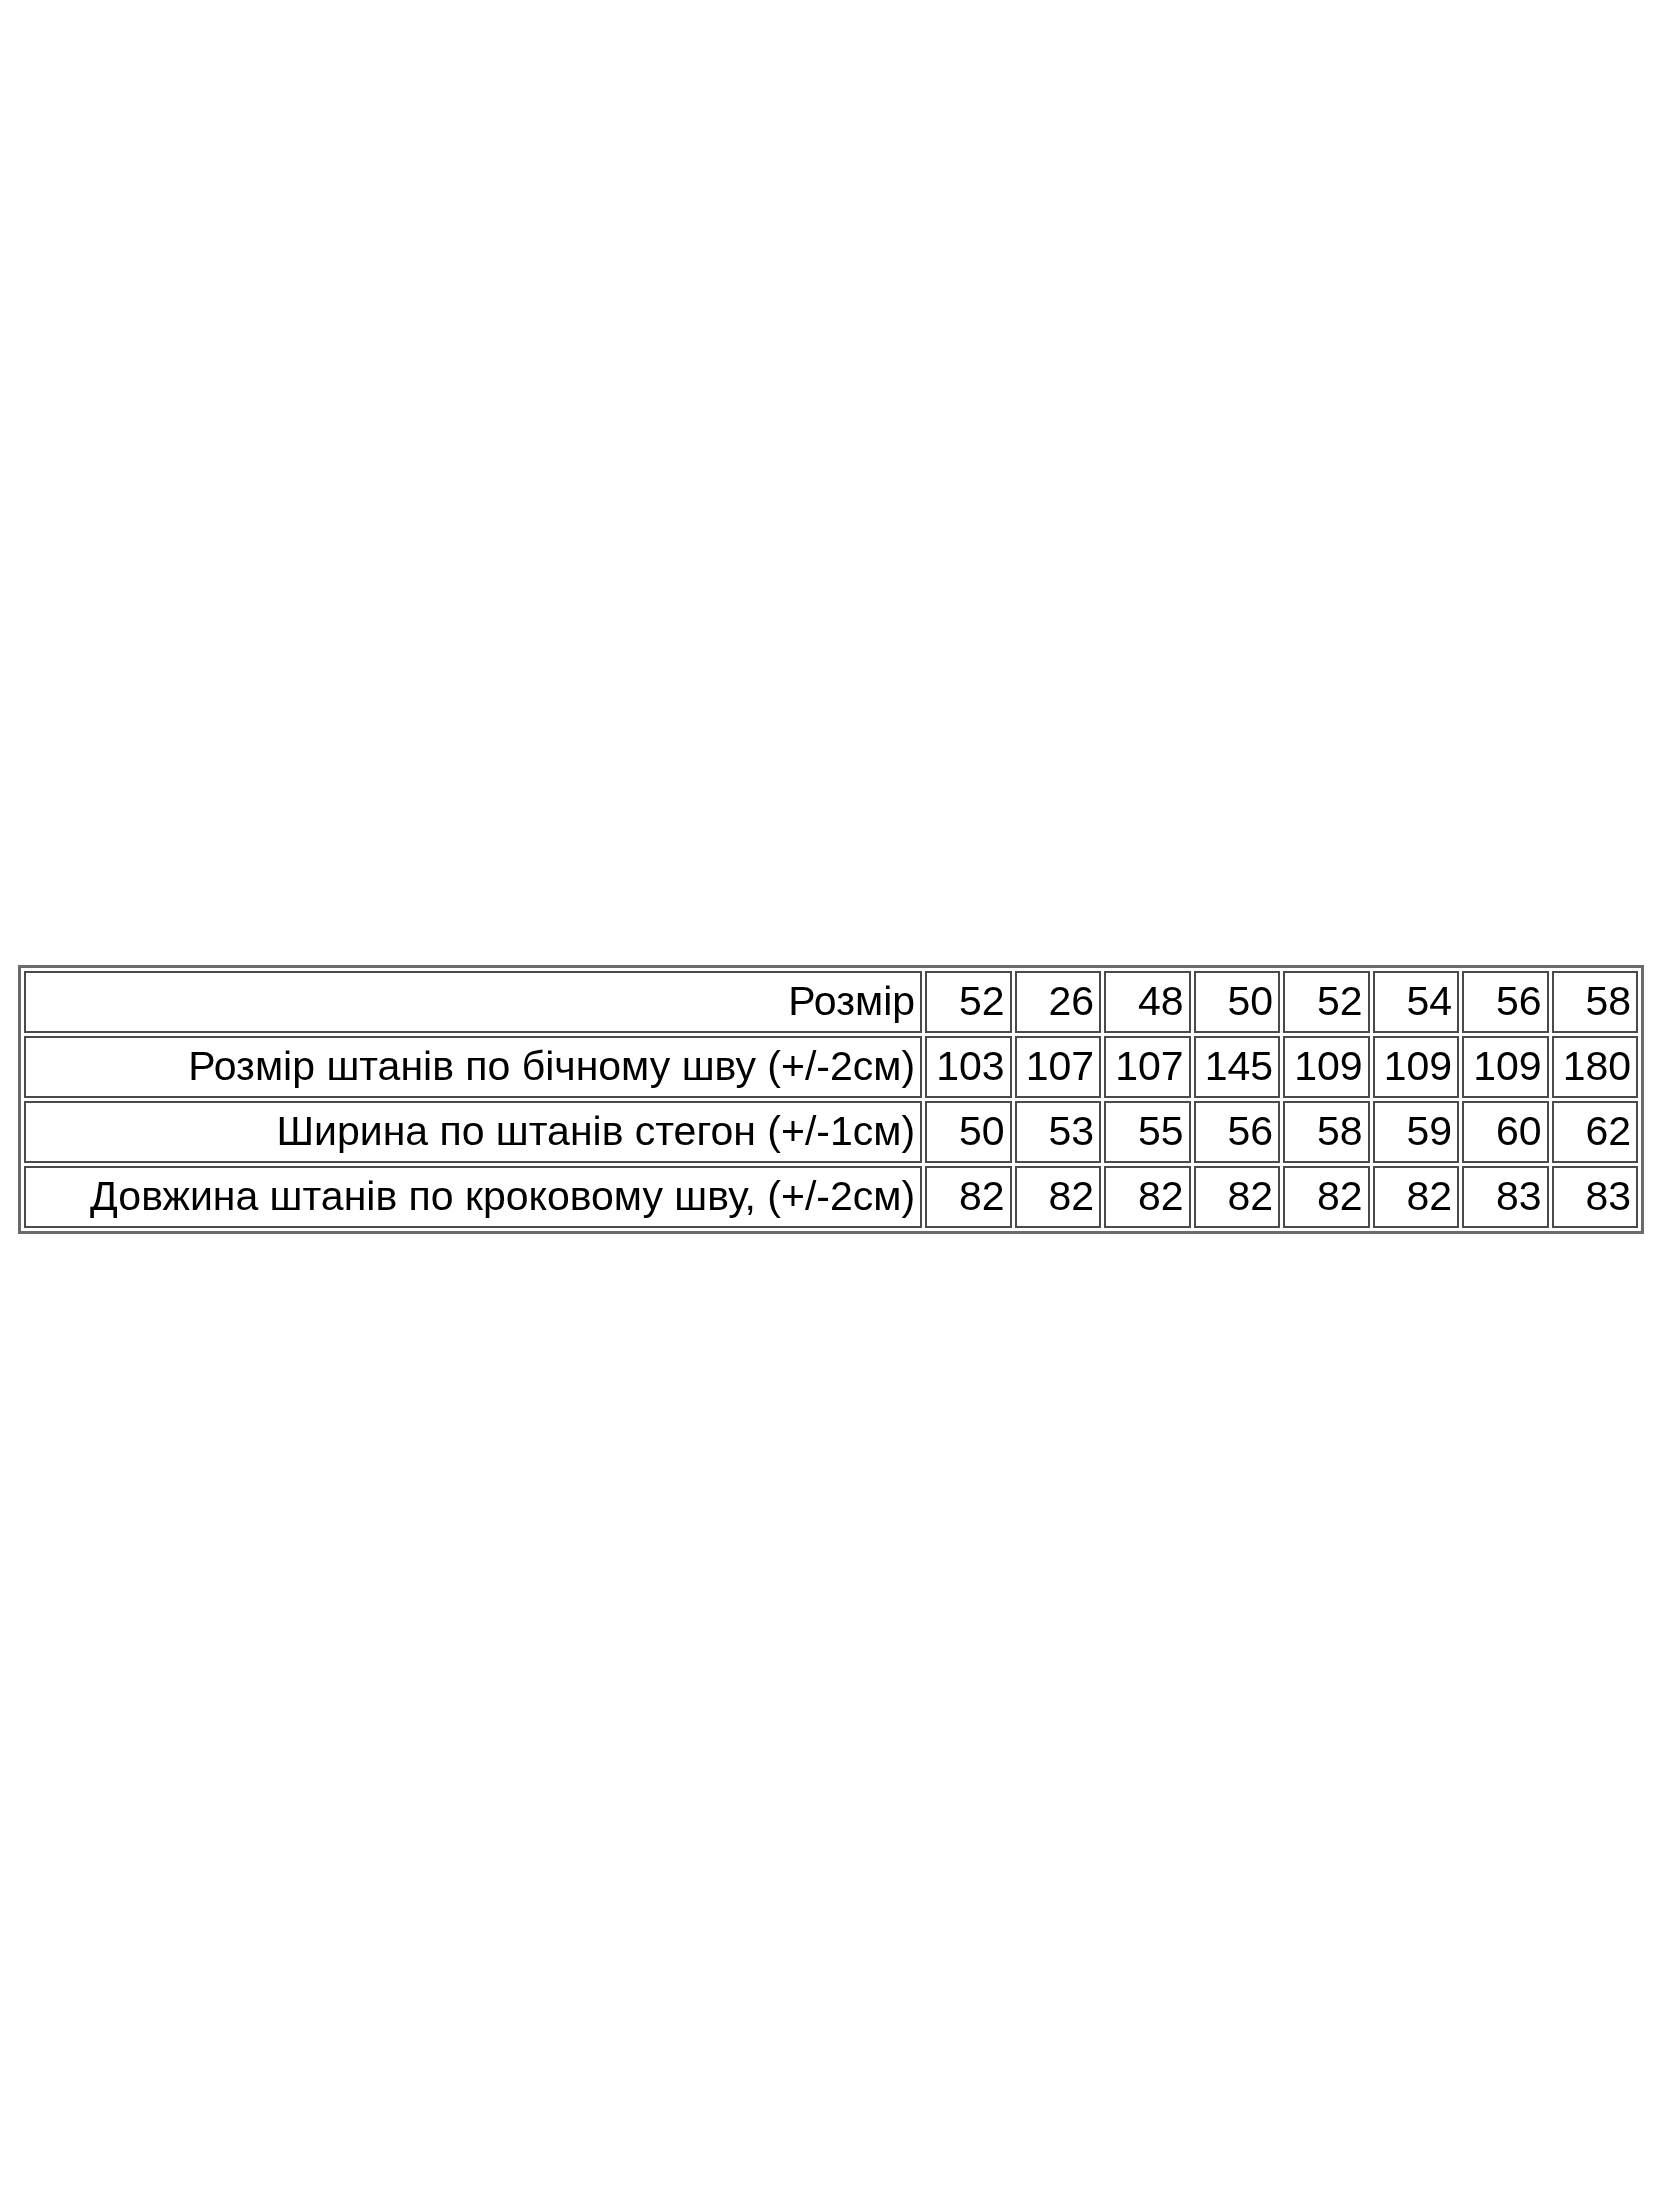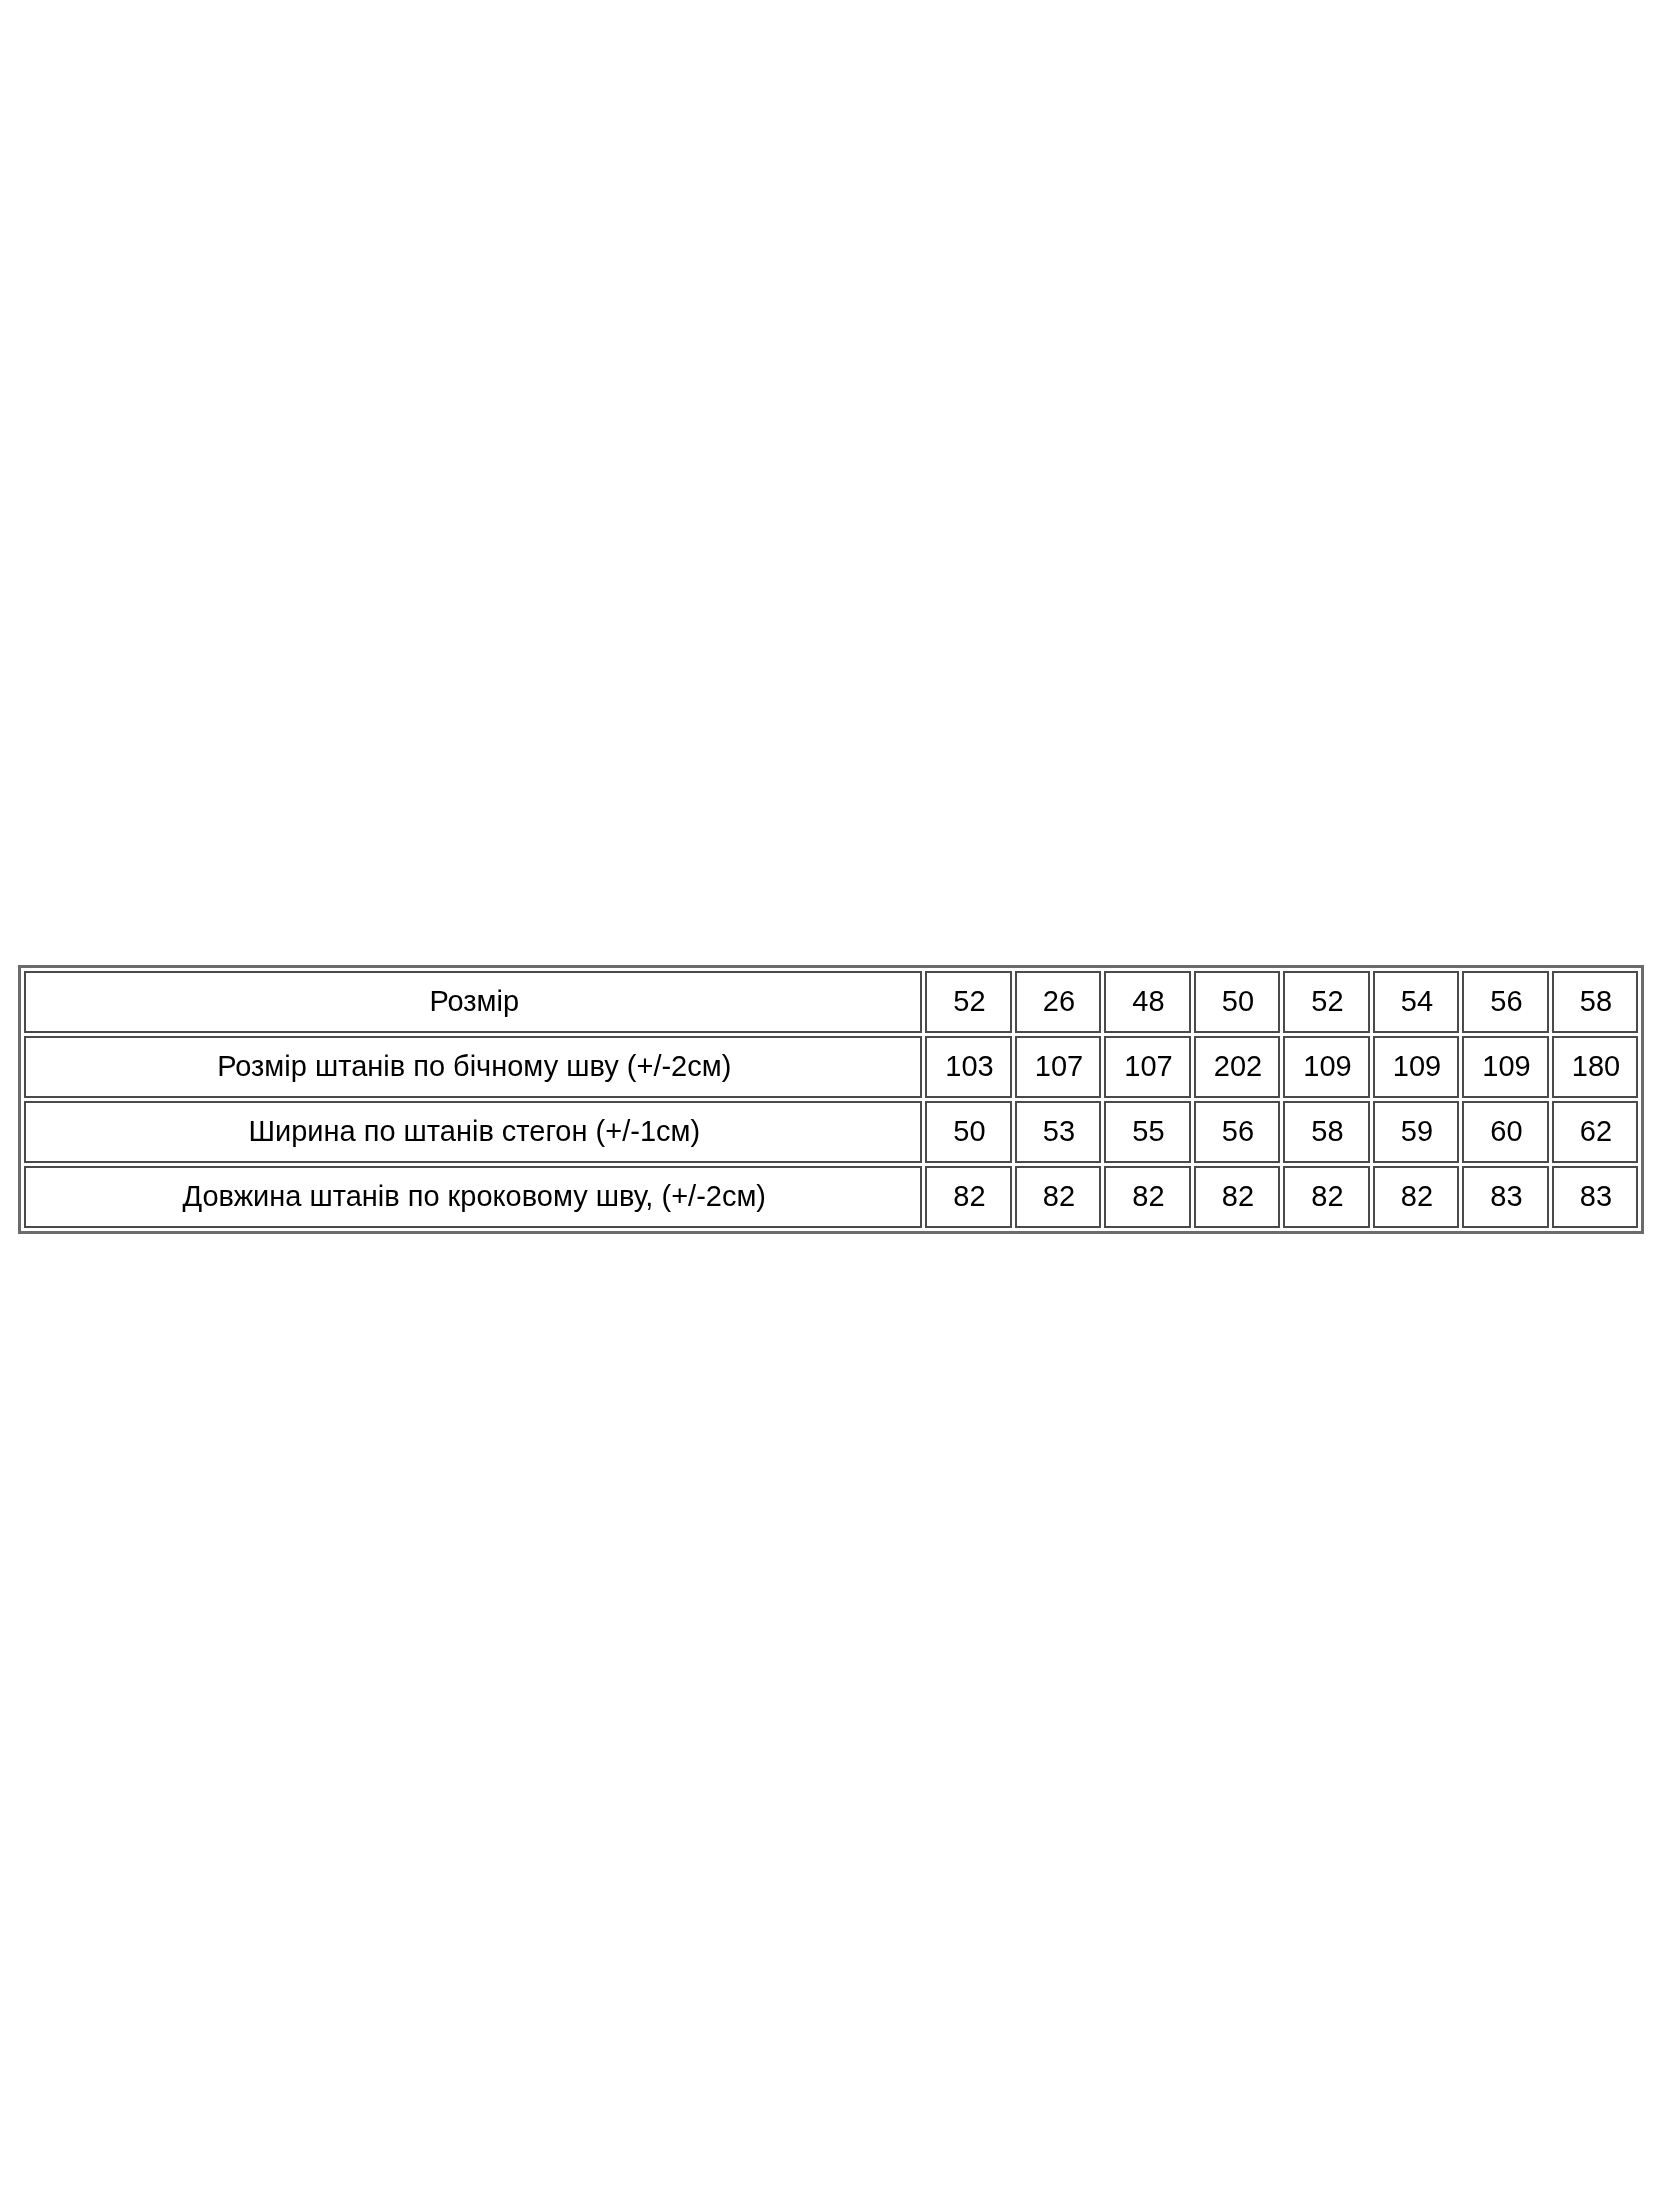--- a/index.html
+++ b/index.html
@@ -26,26 +26,26 @@
     border: 3.3px solid #6b6b6b;
     background: #ffffff;
     table-layout: fixed;
   }
   table.size-table td {
     box-sizing: border-box;
     border: 2.5px solid #4a4a4a;
     height: 62px;
     padding: 0 4.9px 0 7.4px;
     vertical-align: middle;
-    font-size: 29px;
+    font-size: 41px;
     line-height: 1.1;
     color: #000000;
     white-space: nowrap;
     overflow: hidden;
-    text-align: center;
+    text-align: right;
     background: #ffffff;
   }
   col.c-label { width: 898px; }
 </style>
 </head>
 <body>
 
 <div class="size-table-wrap">
   <table class="size-table">
     <colgroup>
@@ -69,21 +69,21 @@
         <td>52</td>
         <td>54</td>
         <td>56</td>
         <td>58</td>
       </tr>
       <tr>
         <td>Розмір штанів по бічному шву (+/-2см)</td>
         <td>103</td>
         <td>107</td>
         <td>107</td>
-        <td>202</td>
+        <td>145</td>
         <td>109</td>
         <td>109</td>
         <td>109</td>
         <td>180</td>
       </tr>
       <tr>
         <td>Ширина по штанів стегон (+/-1см)</td>
         <td>50</td>
         <td>53</td>
         <td>55</td>

